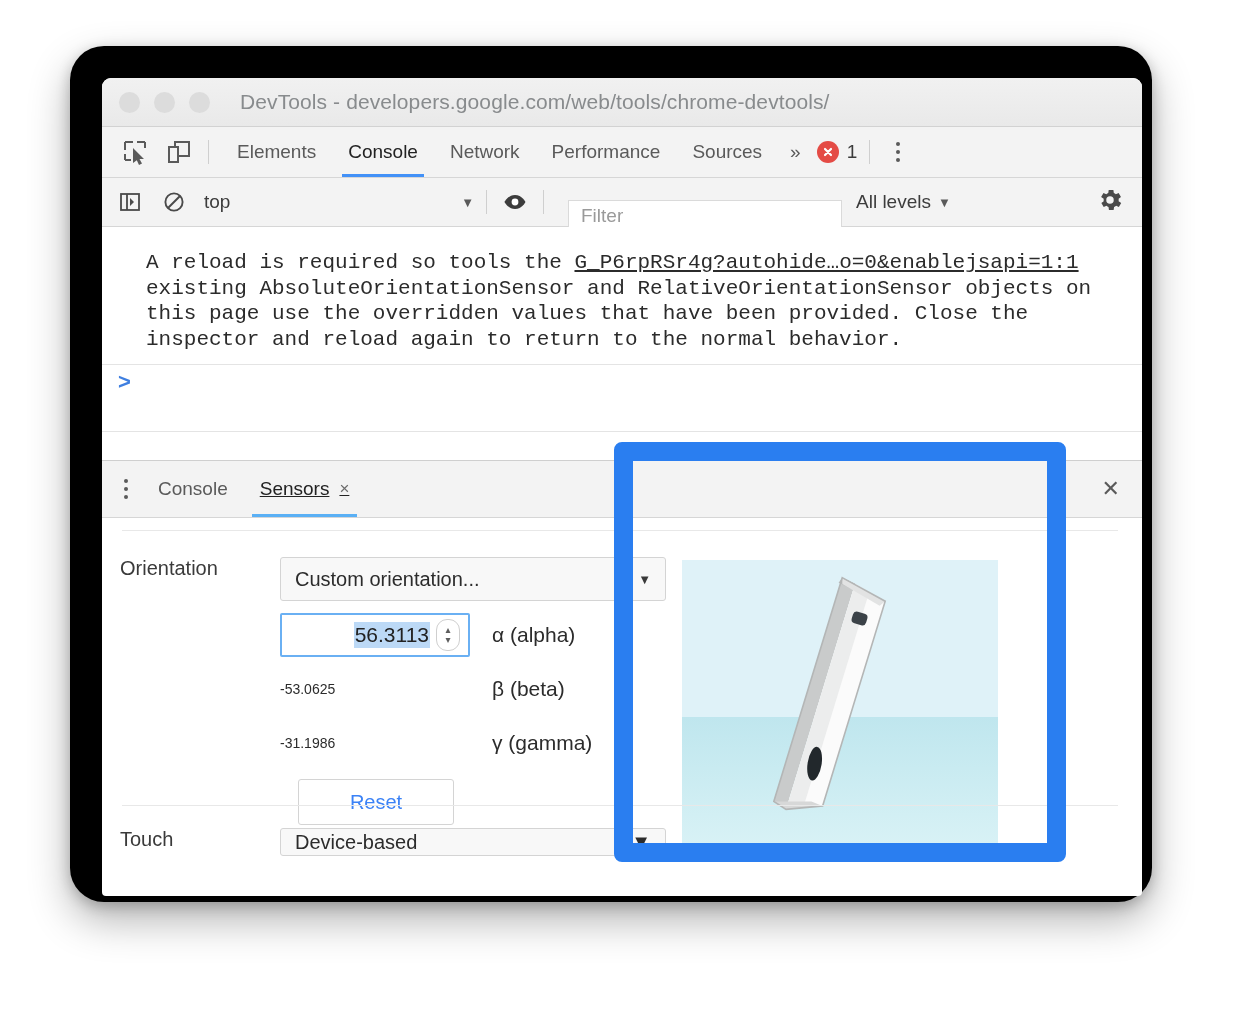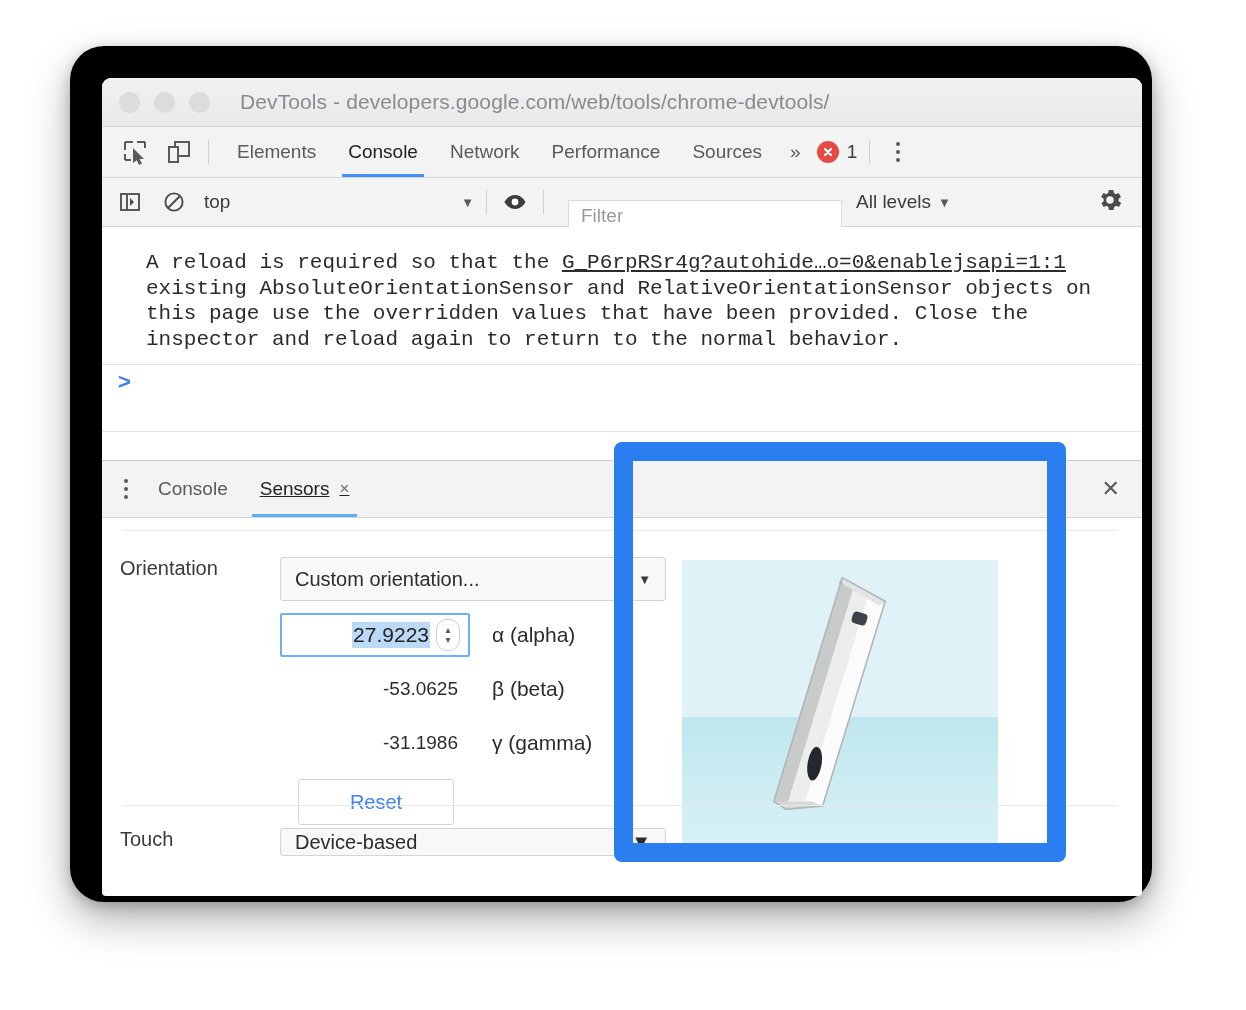--- a/index.html
+++ b/index.html
@@ -141,22 +141,22 @@
     display:flex;align-items:center;justify-content:flex-end;padding-right:8px;box-sizing:border-box;
     margin-left:160px;
   }
   .numval{font-size:21px;color:#222;background:#bcd9f6;padding:1px 1px;}
   .spinner{
     width:22px;height:30px;border:1px solid #cfcfcf;border-radius:11px;margin-left:6px;
     display:flex;flex-direction:column;align-items:center;justify-content:center;gap:2px;background:#fff;
   }
   .sp-ch{font-size:10px;color:#5d5d5d;line-height:8px;}
   .numstatic{
-    width:190px;height:44px;display:flex;align-items:center;justify-content:flex-end;
-    padding-right:12px;box-sizing:border-box;margin-left:160px;font-size:19px;color:#2c2c2c;
+    width:190px;height:44px;display:flex;align-items:center;
+    padding-right:12px;box-sizing:border-box;margin-left:160px;font-size:14px;color:#2c2c2c;
   }
   .axis-label{font-size:21px;color:#2c2c2c;margin-left:22px;}
   .reset-btn{
     margin-left:178px;width:156px;height:46px;border:1px solid #d4d4d4;border-radius:3px;
     background:#fff;display:flex;align-items:center;justify-content:center;
     font-size:20px;color:#3b82f6;box-sizing:border-box;
   }
 
   
   .phone-stage{
@@ -283,21 +283,21 @@
         </svg>
       </div>
     </div>
 
     <div class="console-body">
       <div class="msgrow">
         <div class="msgtop">
             <span>&nbsp;</span>
           </div>
         <div class="msgtext">
-          <span>A reload is required so that the </span><span class="msglink">G_P6rpRSr4g?autohide…o=0&amp;enablejsapi=1:1</span><br>
+          <span>A reload is required so tools the </span><span class="msglink">G_P6rpRSr4g?autohide…o=0&amp;enablejsapi=1:1</span><br>
           <span>existing AbsoluteOrientationSensor and RelativeOrientationSensor objects on this page use the overridden values that have been provided. Close the inspector and reload again to return to the normal behavior.</span>
         </div>
       </div>
       <div class="promptrow">
         <span class="prompt-arrow">&gt;</span>
       </div>
       <div class="console-spacer"></div>
     </div>
 
     <div class="drawer-tabs">
@@ -322,21 +322,21 @@
       <div class="row" style="margin-top:26px;">
         <div class="row-label">Orientation</div>
         <div class="select">
           <span>Custom orientation...</span>
           <span class="dcaret">▼</span>
         </div>
       </div>
 
       <div class="numrow" style="margin-top:12px;">
         <div class="numinput">
-          <span class="numval">27.9223</span>
+          <span class="numval">56.3113</span>
           <span class="spinner">
             <span class="sp-ch">▴</span>
             <span class="sp-ch">▾</span>
           </span>
         </div>
         <div class="axis-label">α (alpha)</div>
       </div>
 
       <div class="numrow" style="margin-top:10px;">
         <div class="numstatic">

